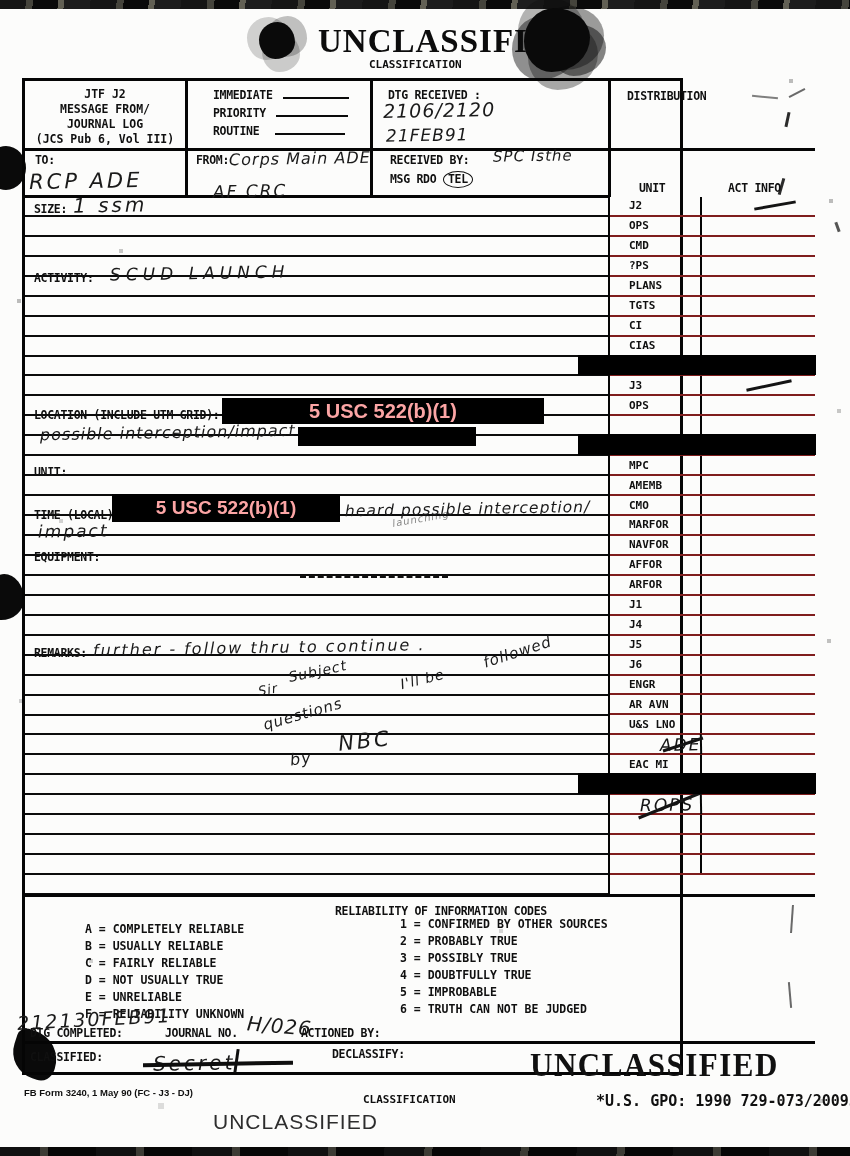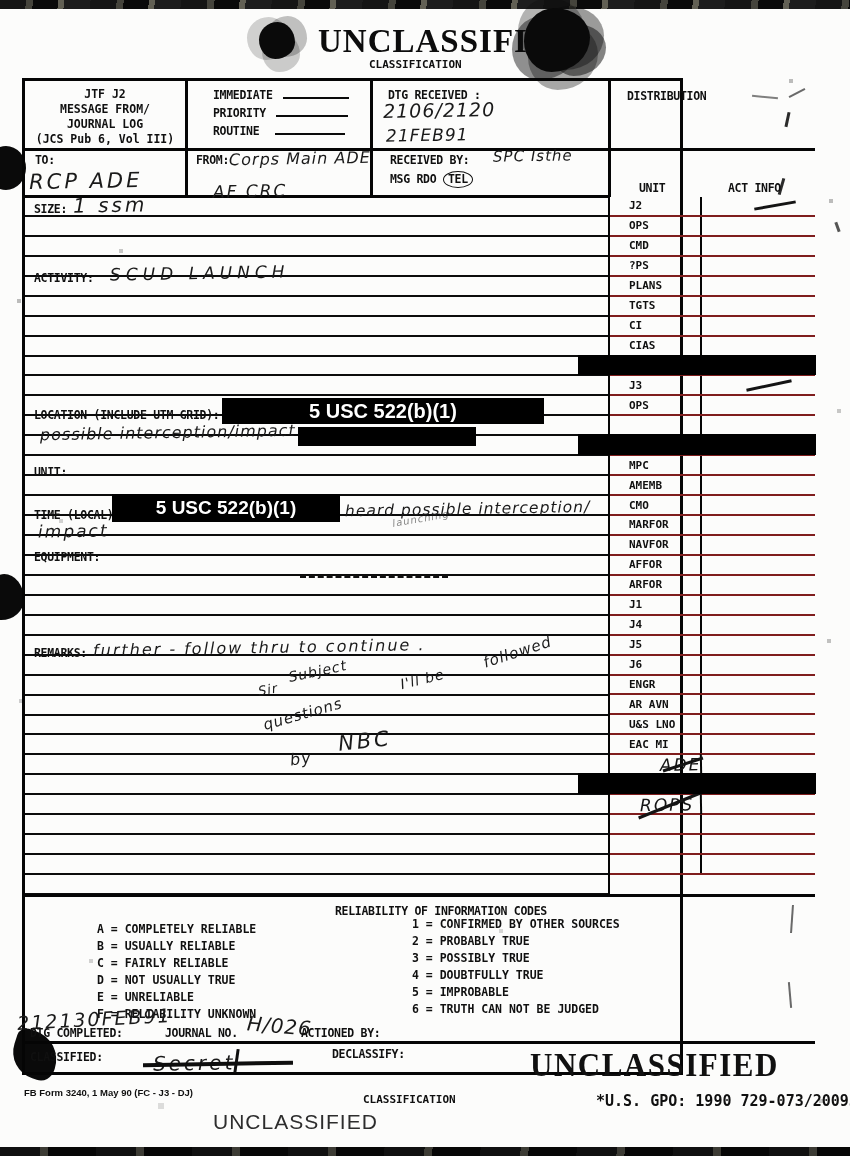--- a/index.html
+++ b/index.html
@@ -23,40 +23,40 @@
     box-shadow:-12px 8px 0 0px rgba(10,10,10,.45),14px -2px 0 0px rgba(10,10,10,.4),6px 16px 0 2px rgba(10,10,10,.35),-6px -10px 0 0px rgba(10,10,10,.3),22px 10px 0 -6px rgba(10,10,10,.5);}
   .blob-edge1{left:-14px;top:146px;width:40px;height:44px;border-radius:50%;}
   .blob-edge2{left:-14px;top:574px;width:38px;height:46px;border-radius:48% 52% 60% 40%/50% 55% 45% 50%;}
   .blob-corner{left:12px;top:1032px;width:46px;height:46px;border-radius:20% 65% 30% 60%;transform:rotate(18deg);}
   
   .form{left:22px;top:78px;width:661px;height:997px;border:3px solid #050505;box-sizing:border-box;position:absolute;background:transparent;}
   .vline,.hline{position:absolute;background:#050505;}
   .lbl{position:absolute;font-size:11.5px;font-weight:bold;letter-spacing:-0.3px;white-space:nowrap;}
   .hand{position:absolute;font-family:"DejaVu Sans",sans-serif;font-style:italic;color:#1a1a1a;
     white-space:nowrap;letter-spacing:1px;transform:rotate(-1deg);}
-  .redact{position:absolute;background:#000;color:#ffffff;display:flex;align-items:center;justify-content:center;
+  .redact{position:absolute;background:#000;color:#fca5a5;display:flex;align-items:center;justify-content:center;
     font-family:"Liberation Sans","DejaVu Sans",sans-serif;font-weight:bold;font-style:normal;}
   .barblk{position:absolute;background:#000;}
   .fill-line{display:inline-block;border-bottom:2px solid #0a0a0a;width:66px;margin-left:10px;}
   .circ{display:inline-block;border:1.6px solid #101010;border-radius:50%;padding:0 4px 1px 4px;font-weight:bold;}
   
   .grid-left{left:0;top:116px;width:583px;height:698px;
     background:repeating-linear-gradient(to bottom,transparent 0,transparent 17.95px,#0c0c0c 17.95px,#0c0c0c 19.943px);}
   
   .grid-right{left:583px;top:116px;width:207px;height:698px;display:flex;flex-direction:column;border-left:2.5px solid #050505;box-sizing:border-box;}
   .drow{height:19.943px;box-sizing:border-box;border-bottom:2px solid #7f1d1d;display:flex;position:relative;}
   .ucell{width:92px;box-sizing:border-box;border-right:2.5px solid #050505;padding-left:19px;
     display:flex;align-items:center;font-size:11px;font-weight:bold;white-space:nowrap;overflow:visible;}
   .ucell.hand{font-family:"DejaVu Sans",sans-serif;font-style:italic;font-weight:normal;font-size:17px;letter-spacing:2px;color:#151515;border-right:2.5px solid #050505;}
   .acell{flex:1;display:flex;align-items:center;position:relative;}
   .check{border-top:3px solid #141414;}
   .rowbar{position:absolute;left:-32px;right:-1px;top:-2px;bottom:-1px;background:#000;z-index:3;}
   .dashseg{position:absolute;border-top:3.5px dashed #101010;}
   
-  .rel-col{position:absolute;font-size:11.5px;font-weight:bold;line-height:17px;white-space:pre;margin-left:12px;}
+  .rel-col{position:absolute;font-size:11.5px;font-weight:bold;line-height:17px;white-space:pre;}
   
   .mark{position:absolute;background:#2b2b2b;}
   .speckles{left:0;top:0;width:2px;height:2px;background:transparent;
     box-shadow:120px 250px 0 1px rgba(40,40,40,.25),60px 520px 0 1px rgba(40,40,40,.2),18px 300px 0 1px rgba(40,40,40,.3),
     830px 200px 0 1px rgba(40,40,40,.3),838px 410px 0 1px rgba(40,40,40,.25),20px 700px 0 1px rgba(40,40,40,.22),
     828px 640px 0 1px rgba(40,40,40,.28),90px 960px 0 1px rgba(40,40,40,.2),500px 930px 0 1px rgba(40,40,40,.18),
     820px 1100px 0 1px rgba(40,40,40,.25),160px 1105px 0 2px rgba(40,40,40,.15),790px 80px 0 1px rgba(40,40,40,.3);}
   .strike{position:absolute;background:#0e0e0e;}
   .big-unclass{position:absolute;font-family:"Liberation Serif","DejaVu Serif",serif;font-weight:bold;
     font-size:31px;letter-spacing:1.5px;transform:scaleY(1.08);z-index:5;white-space:nowrap;}
@@ -267,28 +267,28 @@
         </div>
         <div class="drow">
           <div class="ucell">AR AVN</div>
           <div class="acell"></div>
         </div>
         <div class="drow">
           <div class="ucell">U&amp;S LNO</div>
           <div class="acell"></div>
         </div>
         <div class="drow">
-          <div class="ucell">EAC MI</div>
-          <div class="acell"></div>
-        </div>
-        <div class="drow">
           <div class="ucell hand" style="padding-left: 50px;">ADE</div>
           <div class="acell">
             <div class="check" style="width: 42px; margin-left: 52px; transform: rotate(-18deg);"></div>
           </div>
+        </div>
+        <div class="drow">
+          <div class="ucell">EAC MI</div>
+          <div class="acell"></div>
         </div>
         <div class="drow">
           <div class="rowbar"></div>
           <div class="ucell"></div>
           <div class="acell"></div>
         </div>
         <div class="drow">
           <div class="ucell hand" style="padding-left: 30px;">ROPS</div>
           <div class="acell">
             <div class="check" style="width: 72px; margin-left: 26px; transform: rotate(-22deg);"></div>

